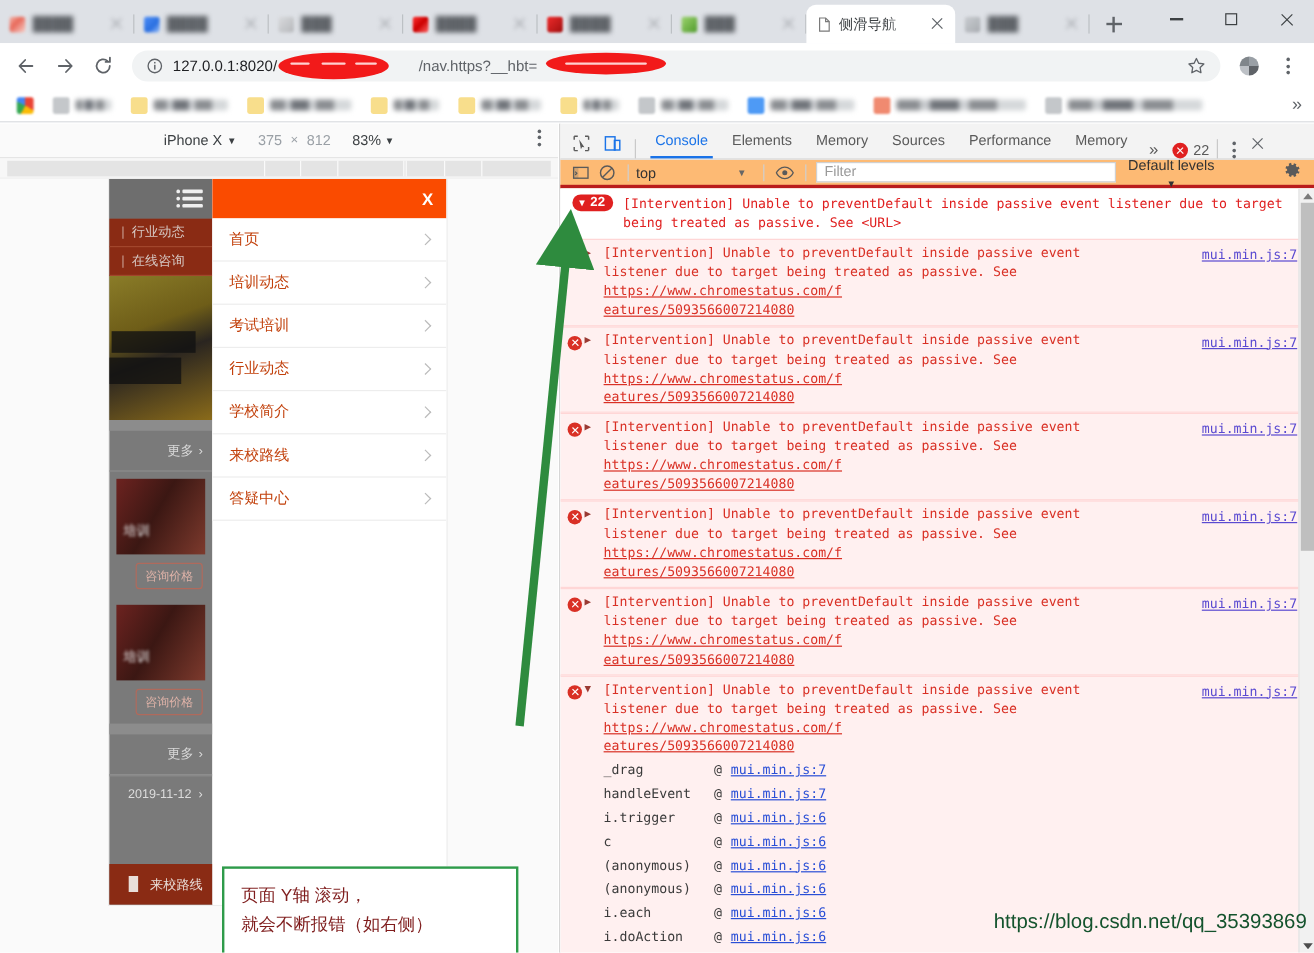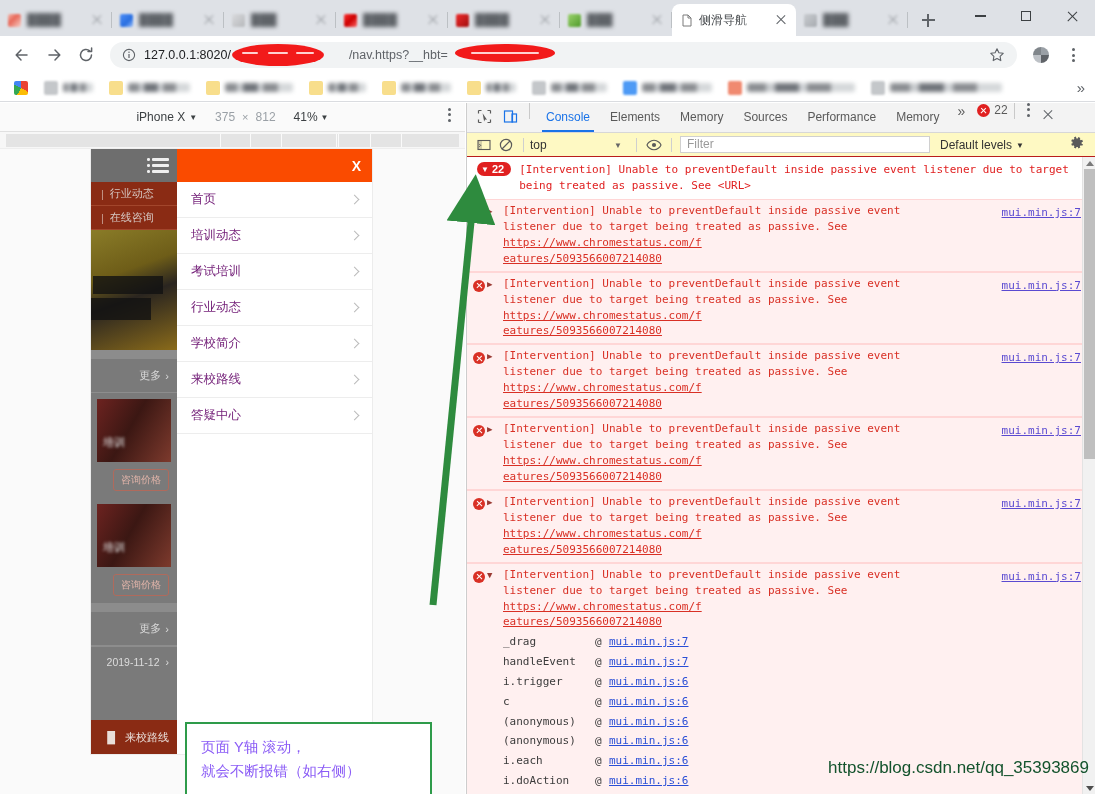--- a/index.html
+++ b/index.html
@@ -202,43 +202,43 @@
   
   .drawer { position:absolute; left:86px; top:0; width:195px; height:605px; background:#fff; }
   .drawer-head {
     height:33px; background:#FA4B00; display:flex; align-items:center; justify-content:flex-end;
     padding-right:11px;
   }
   .drawer-x { color:#fff; font-weight:bold; font-size:14px; }
   .drawer-list { background:#fff; }
   .drawer-item {
     height:36px; display:flex; align-items:center; justify-content:space-between;
-    padding:0 12px 0 14px; border-bottom:1px solid #ededed; color:#701a75; font-size:12.5px;
+    padding:0 12px 0 14px; border-bottom:1px solid #ededed; color:#c2410c; font-size:12.5px;
   }
   .chev {
     width:7px; height:7px; border-right:1.4px solid #bbb; border-top:1.4px solid #bbb;
     transform:rotate(45deg); margin-right:2px;
   }
 
   
   .annot {
     position:absolute; left:185px; top:573px; width:247px; height:76px;
     border:2.5px solid #2e9b4a; background:#fff;
     display:flex; flex-direction:column; justify-content:center; gap:4px;
     padding-left:14px;
   }
-  .annot span { color:#8b5cf6; font-size:14.5px; line-height:1.35; }
+  .annot span { color:#7f1d1d; font-size:14.5px; line-height:1.35; }
 
   
   .devtools {
     position:absolute; left:466px; top:103px; width:629px; height:691px;
     background:#fff; border-left:1px solid #cdcdcd;
   }
   .dt-tabs {
-    height:30px; border-bottom:1px solid #d7d7d7; display:flex; align-items:flex-start;
+    height:30px; border-bottom:1px solid #d7d7d7; display:flex; align-items:flex-end;
     padding-left:4px; gap:0; position:relative; background:#f3f3f3;
   }
   .dt-icnbtn { width:26px; height:26px; display:flex; align-items:center; justify-content:center; }
   .dt-vsep { width:1px; height:16px; background:#c9c9c9; margin:0 6px; }
   .dt-tab {
     padding:0 10px; height:29px; line-height:29px; font-size:12px; color:#5a5a5a; position:relative;
   }
   .dt-tab.active { color:#1a73e8; }
   .dt-tab.active::after {
     content:""; position:absolute; left:6px; right:6px; bottom:0; height:2px; background:#1a73e8;
@@ -257,32 +257,32 @@
   .dt-tabs-kebab { display:flex; flex-direction:column; gap:2.4px; align-items:center; padding:0 6px; }
   .dt-tabs-kebab i { width:3px; height:3px; border-radius:50%; background:#5f6368; }
   .dt-xbtn { width:24px; height:24px; position:relative; margin-right:4px; }
   .dt-xbtn::before, .dt-xbtn::after {
     content:""; position:absolute; left:6px; top:11px; width:12px; height:1.4px; background:#5f6368;
   }
   .dt-xbtn::before { transform:rotate(45deg); }
   .dt-xbtn::after { transform:rotate(-45deg); }
 
   .console-toolbar {
-    height:24px; border-bottom:1px solid #b91c1c; display:flex; align-items:center;
-    padding:0 6px; gap:0; background:#fef9c3;
+    height:24px; border-bottom:3px solid #b91c1c; display:flex; align-items:center;
+    padding:0 6px; gap:0; background:#fdba74;
   }
   .ct-icn { width:22px; height:22px; display:flex; align-items:center; justify-content:center; }
   .ct-sep { width:1px; height:14px; background:#cfcfcf; margin:0 6px; }
   .ct-ctx { font-size:12px; color:#333; display:flex; align-items:center; gap:4px; min-width:100px; }
   .ct-ctx .caret { margin-left:auto; padding-right:8px; color:#666; }
   .ct-filter {
     width:250px; height:17px; background:#fff; border:1px solid #d0d0d0; margin-left:2px;
     font-size:12px; color:#9a9a9a; padding:0 6px; line-height:15px;
   }
-  .ct-levels { font-size:12px; color:#333; margin-left:10px; display:flex; align-items:center; gap:4px; }
+  .ct-levels { font-size:12px; color:#333; margin-left:10px; display:flex; align-items:center; gap:4px;flex-direction:column; }
   .ct-gear { margin-left:auto; width:20px; height:20px; }
 
   .console-body {
     position:relative; height:637px; overflow:hidden; background:#fff;
     font-family:"DejaVu Sans Mono","Liberation Mono",monospace; font-size:11px;
   }
   .grp-row {
     background:#fff; padding:5px 8px 5px 10px; display:flex; gap:8px; align-items:flex-start;
   }
   .grp-badge {
@@ -507,21 +507,21 @@
       <span class="dt-device">
         <span>iPhone X</span>
         <span class="caret">▼</span>
       </span>
       <span class="dt-sep"></span>
       <span class="dt-dim">375</span>
       <span class="dt-x">×</span>
       <span class="dt-dim">812</span>
       <span class="dt-sep"></span>
       <span class="dt-zoom">
-        <span>41%</span>
+        <span>83%</span>
         <span class="caret">▼</span>
       </span>
       <span class="dt-kebab">
           <i></i>
           <i></i>
           <i></i>
         </span>
     </div>
 
     <div class="ruler">

